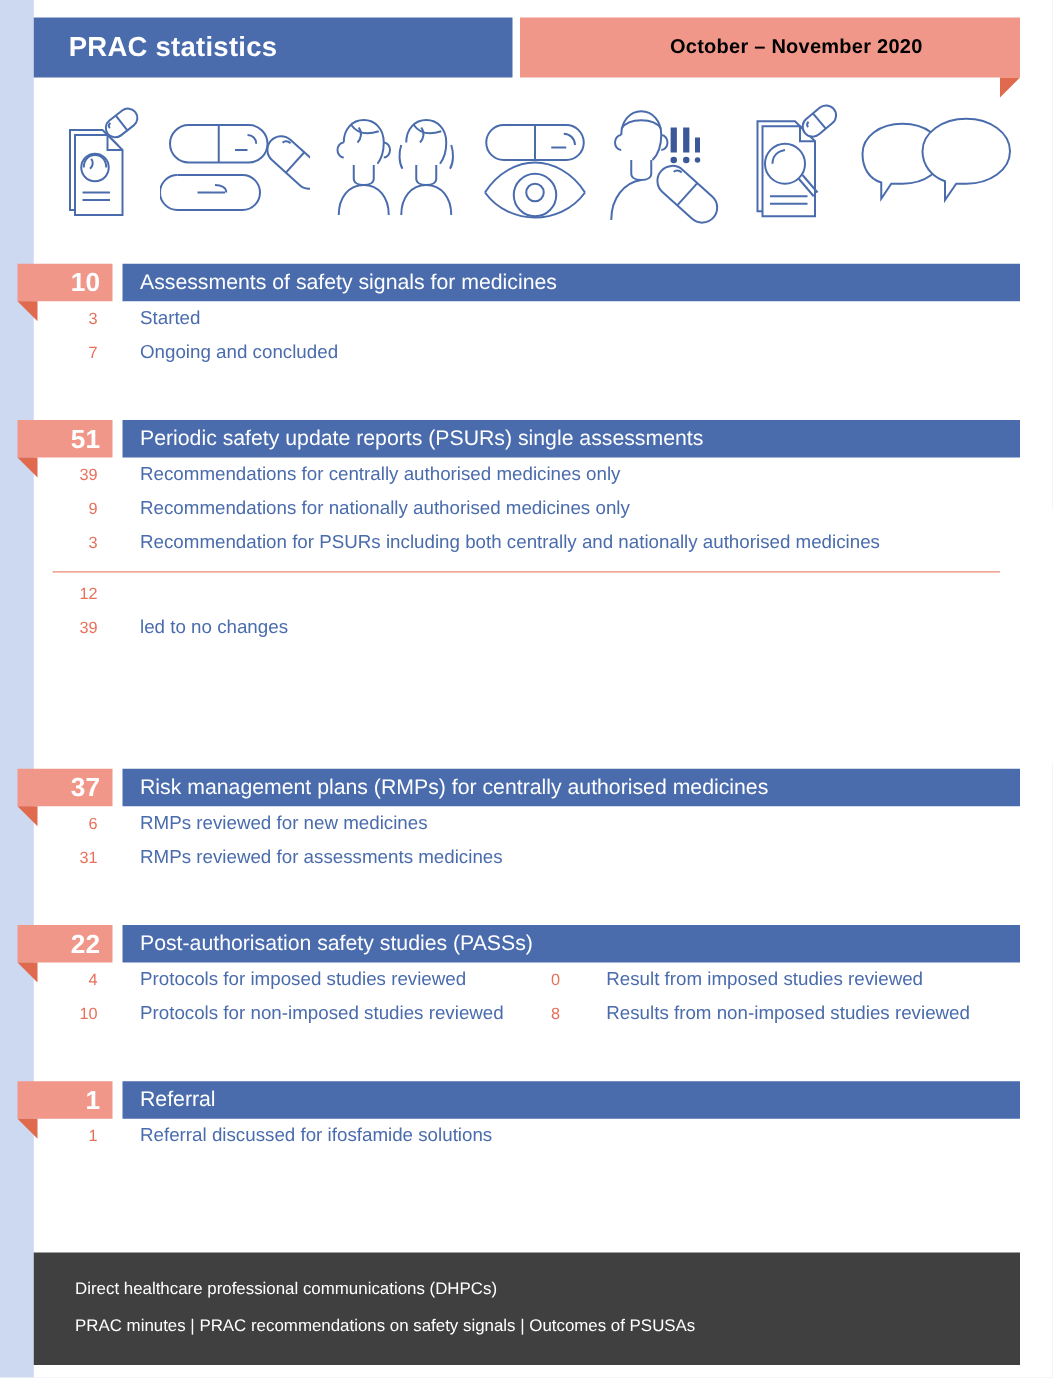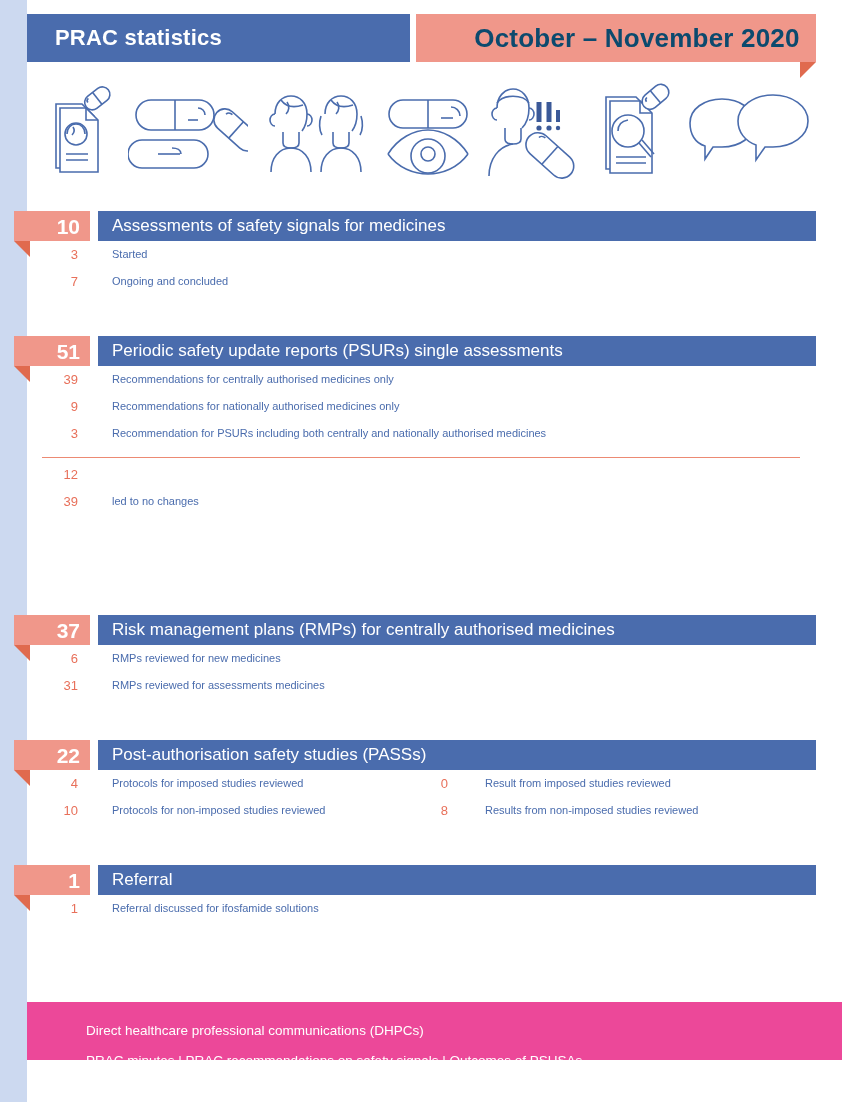--- a/index.html
+++ b/index.html
@@ -26,21 +26,21 @@
   }
   .hdr-left .t{
     color:#ffffff;font-size:22px;font-weight:bold;margin-left:28px;letter-spacing:.2px;
   }
   .hdr-right{
     position:absolute;left:389px;top:0;width:400px;height:48px;
     background:#f0978a;
     display:flex;align-items:center;justify-content:center;
   }
   .hdr-right .t{
-    color:#0c4a6e;font-size:26px;font-weight:bold;letter-spacing:.2px;margin-left:42px;
+    color:#000000;font-size:16px;font-weight:bold;letter-spacing:.2px;margin-left:42px;
   }
   .hdr-fold{
     position:absolute;left:773px;top:48px;width:0;height:0;
     border-left:16px solid #e06a4e;
     border-bottom:16px solid transparent;
   }
 
   
   .icons{
     position:absolute;left:40px;top:72px;width:770px;height:120px;
@@ -73,35 +73,34 @@
   }
 
   .rows{position:absolute;left:0;top:30px;width:842px;}
   .row{position:relative;height:27px;}
   .row .num{
     position:absolute;width:36px;text-align:right;
     color:#e8705a;font-size:13px;line-height:27px;
   }
   .row .lbl{
     position:absolute;
-    color:#4a6cad;font-size:11px;line-height:27px;white-space:nowrap;
+    color:#4a6cad;font-size:15px;line-height:27px;white-space:nowrap;
   }
   .c1 .num{left:42px;}
   .c1 .lbl{left:112px;}
 
   .divider{
     position:absolute;left:42px;width:758px;height:1px;
     background:#ec8a73;
   }
 
   
   .footer{
-    position:absolute;left:27px;top:1002px;width:789px;height:58px;
-    background:#ec4899;
-    padding-left:26px;
+    position:absolute;left:27px;top:1002px;width:789px;height:90px;
+    background:#404040;
   }
   .footer .fl{
     color:#ffffff;font-size:13.5px;margin-left:33px;line-height:1;
   }
   .fl1{position:absolute;top:22px;}
   .fl2{position:absolute;top:52px;}
 </style>
 </head>
 <body>
 

